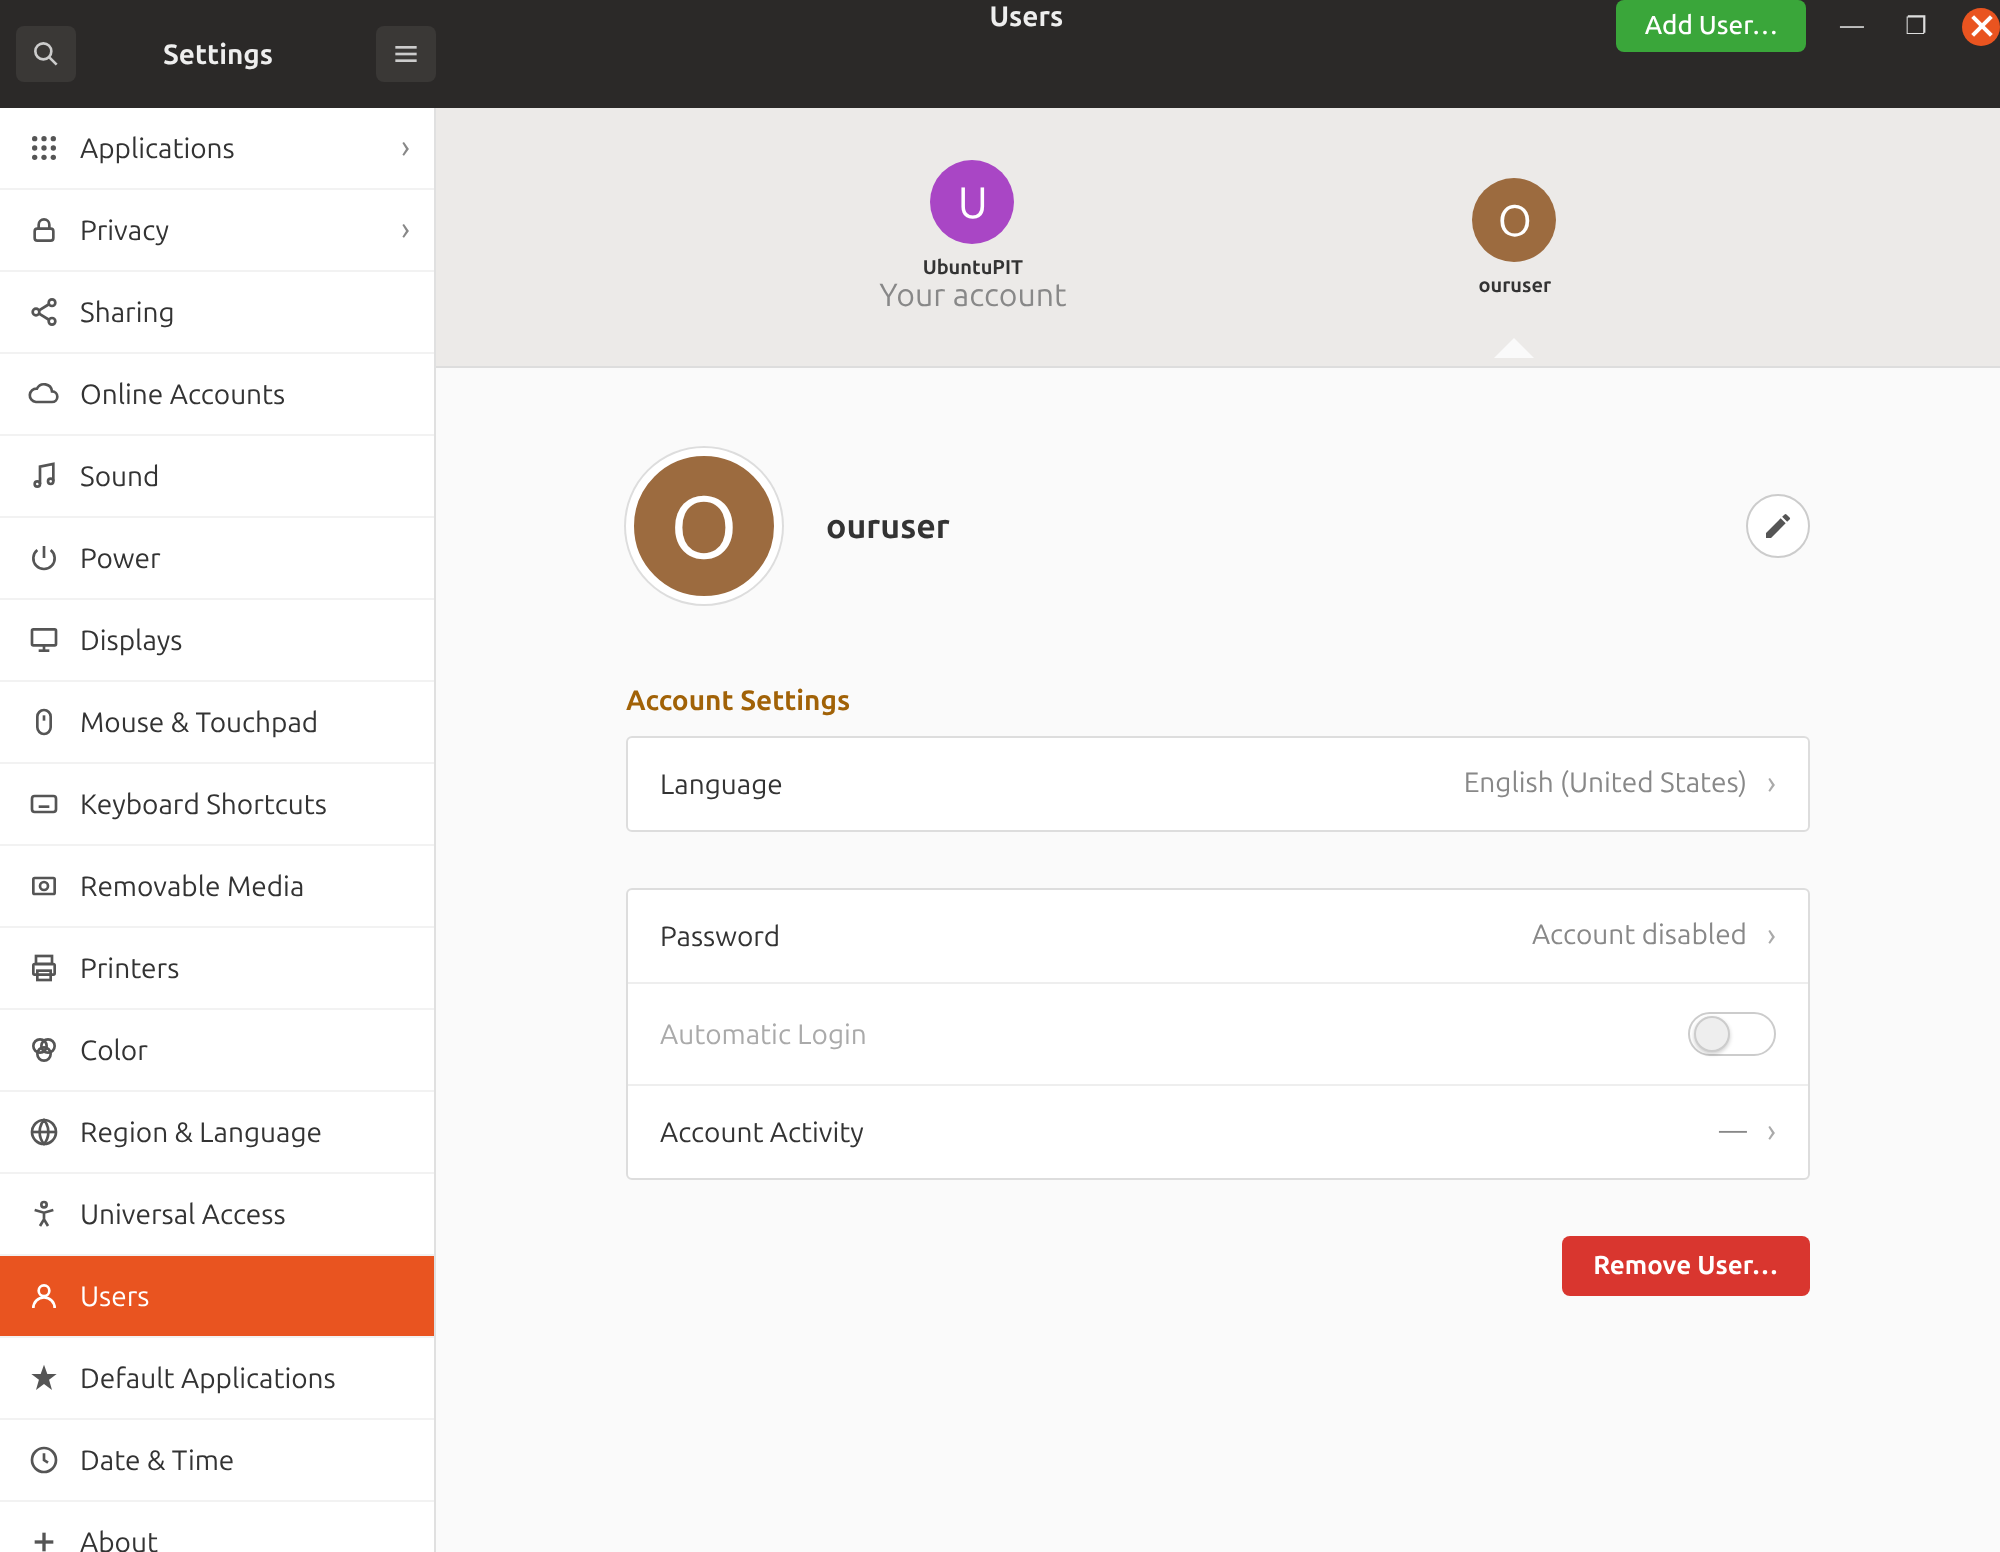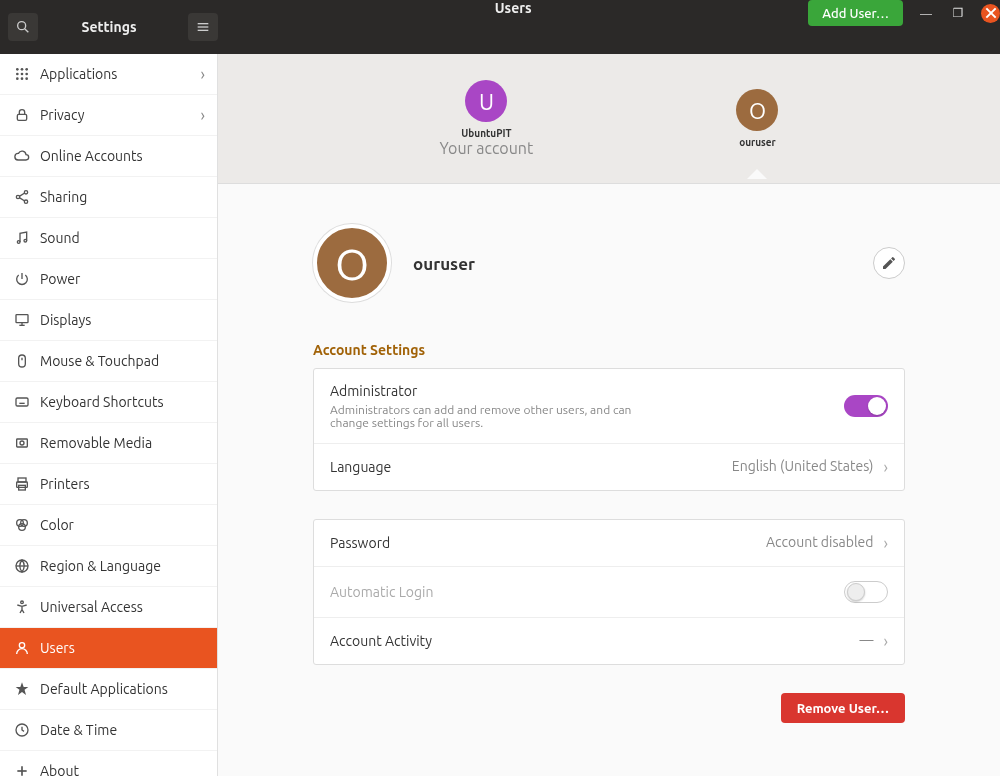--- a/index.html
+++ b/index.html
@@ -120,36 +120,36 @@
             <rect x="5" y="11" width="14" height="9" rx="2"></rect>
             <path d="M8 11V8a4 4 0 018 0v3"></path>
           </svg>
         </span>
         <span>Privacy</span>
         <span class="side-chev">›</span>
       </div>
       <div class="side-item">
         <span class="side-icon">
           <svg viewBox="0 0 24 24" fill="none" stroke="currentColor" stroke-width="2">
-            <path d="M18 18a4 4 0 000-8 6 6 0 00-11.3-2A5 5 0 006 18h12z"></path>
-          </svg>
-        </span>
-        <span>Online Accounts</span>
-      </div>
-      <div class="side-item">
-        <span class="side-icon">
-          <svg viewBox="0 0 24 24" fill="none" stroke="currentColor" stroke-width="2">
             <circle cx="18" cy="5" r="2.5"></circle>
             <circle cx="6" cy="12" r="2.5"></circle>
             <circle cx="18" cy="19" r="2.5"></circle>
             <line x1="8" y1="11" x2="16" y2="6"></line>
             <line x1="8" y1="13" x2="16" y2="18"></line>
           </svg>
         </span>
         <span>Sharing</span>
+      </div>
+      <div class="side-item">
+        <span class="side-icon">
+          <svg viewBox="0 0 24 24" fill="none" stroke="currentColor" stroke-width="2">
+            <path d="M18 18a4 4 0 000-8 6 6 0 00-11.3-2A5 5 0 006 18h12z"></path>
+          </svg>
+        </span>
+        <span>Online Accounts</span>
       </div>
       <div class="side-item">
         <span class="side-icon">
           <svg viewBox="0 0 24 24" fill="none" stroke="currentColor" stroke-width="2">
             <path d="M9 18V5l10-2v13"></path>
             <circle cx="7" cy="18" r="2"></circle>
             <circle cx="17" cy="16" r="2"></circle>
           </svg>
         </span>
         <span>Sound</span>
@@ -299,31 +299,20 @@
         <div class="edit-btn">
           <svg viewBox="0 0 24 24" fill="#555">
               <path d="M3 17.25V21h3.75l11-11-3.75-3.75-11 11zM20.7 7.04a1 1 0 000-1.41l-2.34-2.34a1 1 0 00-1.41 0l-1.83 1.83 3.75 3.75 1.83-1.83z"></path>
             </svg>
         </div>
       </div>
 
       <div class="section-title">Account Settings</div>
       <div class="panel">
         <div class="row">
-          <div>
-            <div class="row-label">Administrator</div>
-            <div class="row-desc">Administrators can add and remove other users, and can change settings for all users.</div>
-          </div>
-          <div class="row-val">
-            <div class="switch on">
-                <div class="switch-knob"></div>
-              </div>
-          </div>
-        </div>
-        <div class="row">
           <div class="row-label">Language</div>
           <div class="row-val">
             <span>English (United States)</span>
             <span class="chev">›</span>
           </div>
         </div>
       </div>
 
       <div class="panel">
         <div class="row">

